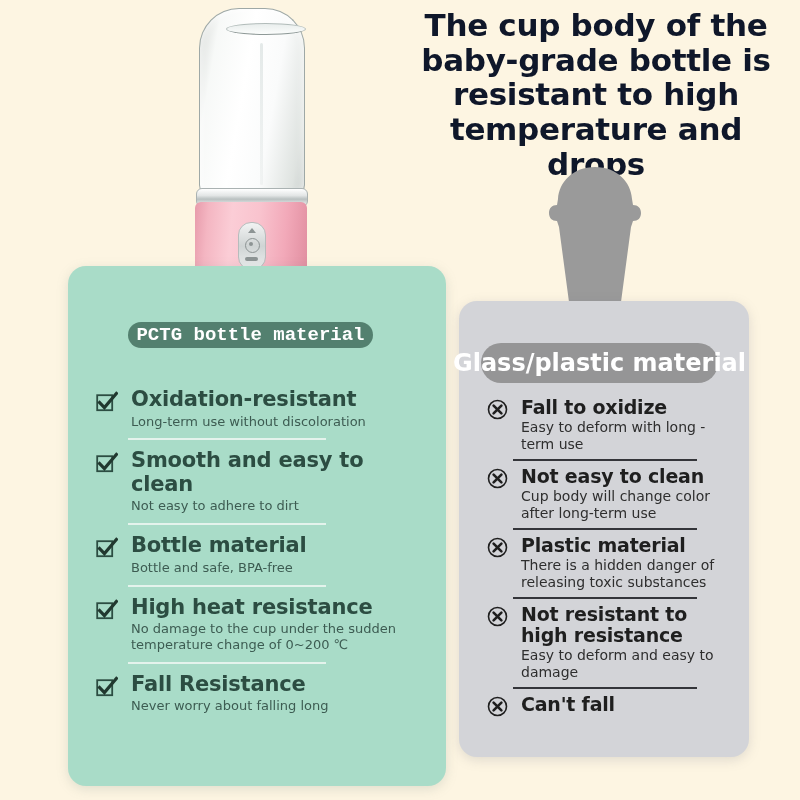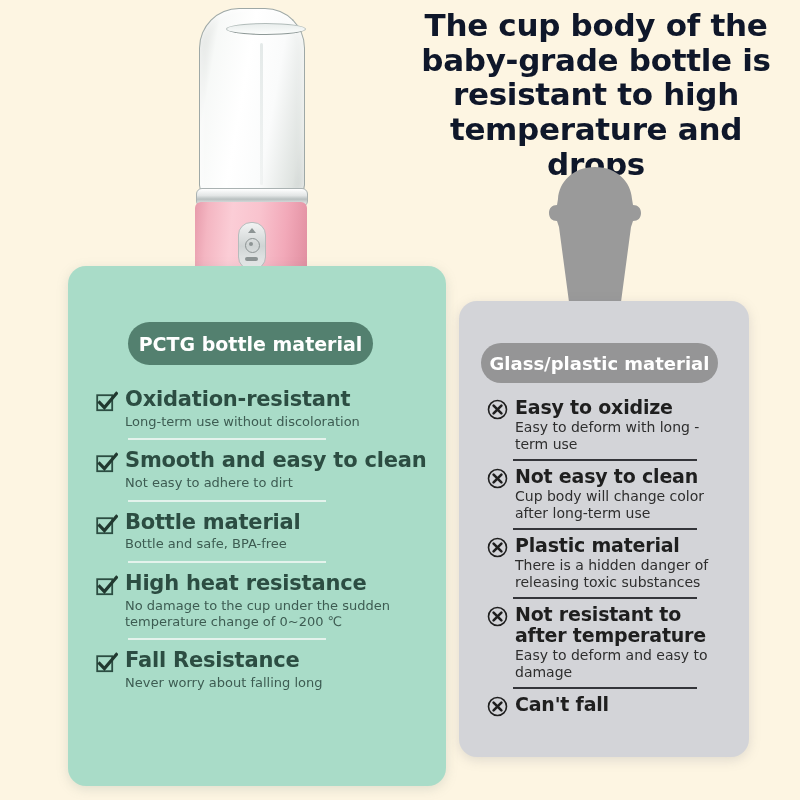--- a/index.html
+++ b/index.html
@@ -194,33 +194,34 @@
     align-items: center;
     justify-content: center;
     color: #ffffff;
     font-weight: bold;
     white-space: nowrap;
   }
   .pill-green {
     left: 60px;
     top: 56px;
     width: 245px;
-    height: 43px;
+    height: 26px;
     border-radius: 22px;
     background: #53806f;
     font-size: 19px;
+    font-family: Liberation Mono, monospace;
   }
   .pill-gray {
     left: 22px;
     top: 42px;
     width: 237px;
     height: 40px;
     border-radius: 20px;
     background: #959596;
-    font-size: 18px;
+    font-size: 24px;
   }
 
   
   .flist {
     position: absolute;
     left: 0; right: 0;
   }
   .flist-green { top: 122px; left: 28px; width: 336px; }
   .flist-gray  { top: 96px;  left: 28px; width: 244px; }
 
@@ -229,21 +230,21 @@
     display: flex;
     align-items: flex-start;
   }
   .ficon {
     flex: 0 0 auto;
     margin-right: 7px;
   }
   .ficon-green { width: 22px; height: 22px; margin-top: 3px; }
   .ficon-gray  { width: 21px; height: 21px; margin-top: 2px; }
 
-  .ftext { flex: 1 1 auto; }
+  .ftext { flex: 1 1 auto; margin-left: 6px; }
 
   .ftitle-green {
     font-size: 21px;
     font-weight: bold;
     color: #2c4d42;
     line-height: 1.12;
     letter-spacing: -0.2px;
   }
   .fdesc-green {
     font-size: 13px;
@@ -402,21 +403,21 @@
 
       <div class="fitem">
         <div class="fitem-row">
           <span class="ficon ficon-gray">
             <svg width="21" height="21" viewBox="0 0 21 21">
               <circle cx="10.5" cy="10.5" r="9" fill="none" stroke="#1f1f1f" stroke-width="1.6"></circle>
               <path d="M6.6 6.6 L14.4 14.4 M14.4 6.6 L6.6 14.4" stroke="#1f1f1f" stroke-width="2.6" stroke-linecap="round"></path>
             </svg>
           </span>
           <span class="ftext">
-            <div class="ftitle-gray">Easy to oxidize</div>
+            <div class="ftitle-gray">Fall to oxidize</div>
             <div class="fdesc-gray">Easy to deform with long -term use</div>
           </span>
         </div>
       </div>
       <div class="divider-gray"></div>
 
       <div class="fitem">
         <div class="fitem-row">
           <span class="ficon ficon-gray">
             <svg width="21" height="21" viewBox="0 0 21 21">
@@ -450,21 +451,21 @@
 
       <div class="fitem">
         <div class="fitem-row">
           <span class="ficon ficon-gray">
             <svg width="21" height="21" viewBox="0 0 21 21">
               <circle cx="10.5" cy="10.5" r="9" fill="none" stroke="#1f1f1f" stroke-width="1.6"></circle>
               <path d="M6.6 6.6 L14.4 14.4 M14.4 6.6 L6.6 14.4" stroke="#1f1f1f" stroke-width="2.6" stroke-linecap="round"></path>
             </svg>
           </span>
           <span class="ftext">
-            <div class="ftitle-gray">Not resistant to after temperature</div>
+            <div class="ftitle-gray">Not resistant to high resistance</div>
             <div class="fdesc-gray">Easy to deform and easy to damage</div>
           </span>
         </div>
       </div>
       <div class="divider-gray"></div>
 
       <div class="fitem">
         <div class="fitem-row">
           <span class="ficon ficon-gray">
             <svg width="21" height="21" viewBox="0 0 21 21">

